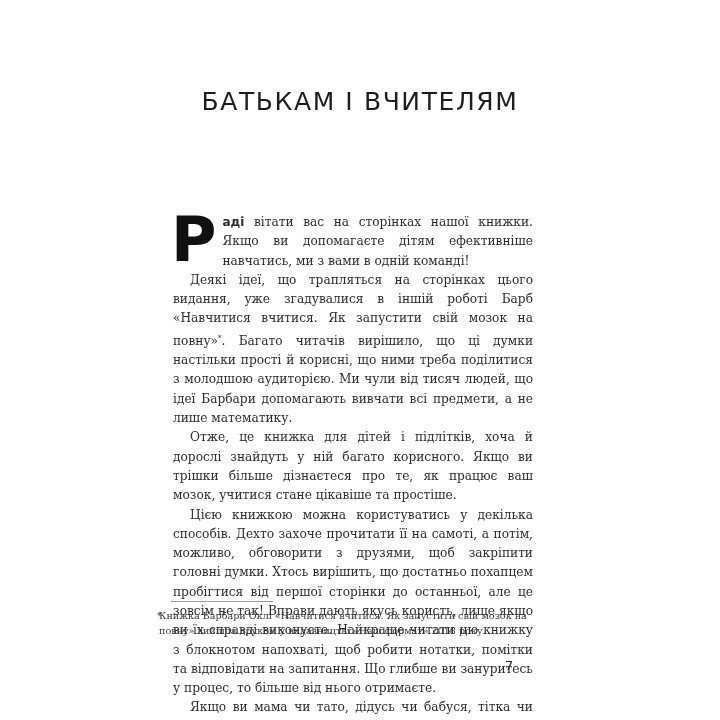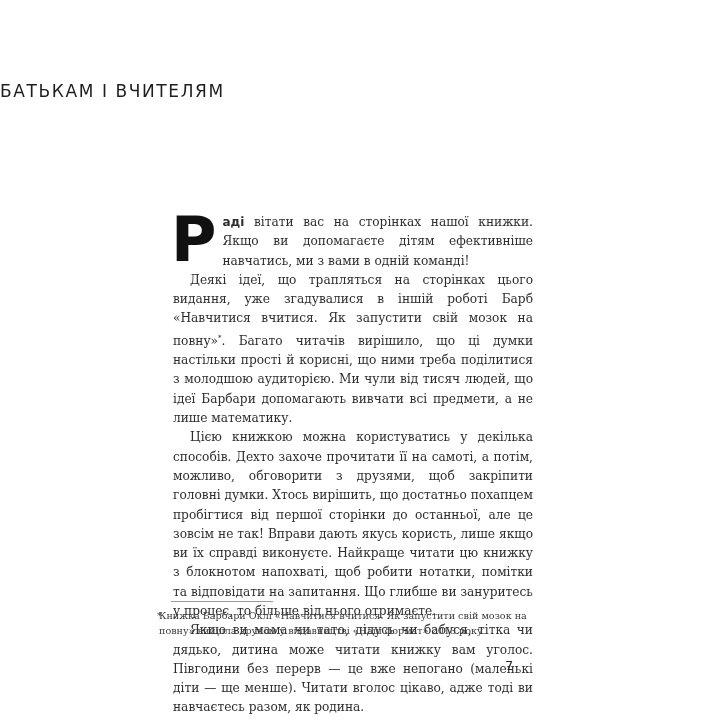--- a/index.html
+++ b/index.html
@@ -2,22 +2,22 @@
 <html><head>
 <meta charset="utf-8">
 <style>
   html, body { margin: 0; padding: 0; }
   body {
     width: 720px; height: 720px; background: #ffffff; position: relative; overflow: hidden;
     color: #2a2a2a;
   }
   .page { position: absolute; left: 0; top: 0; width: 720px; height: 720px; }
   .title {
-    position: absolute; left: 0; width: 720px; top: 70px; 
-    font-family: "DejaVu Sans", sans-serif; font-size: 17px; letter-spacing: 1.6px;
+    position: absolute; left: 0; width: 720px; top: 70px; text-align: center;
+    font-family: "DejaVu Sans", sans-serif; font-size: 25px; letter-spacing: 1.6px;
     color: #1e1e1e; font-weight: normal;
   }
   .body-text {
     position: absolute; left: 173px; top: 213px; width: 360px;
     font-family: "DejaVu Serif", serif; font-size: 12.2px; line-height: 19.3px;
     color: #2e2e2e; text-align: justify; hyphens: auto;
   }
   .body-text p { margin: 0; text-indent: 17px; }
   .body-text p.first { text-indent: 0; }
   .dropcap {
@@ -43,20 +43,21 @@
 </style>
 </head>
 <body>
 
 <div class="page">
   <h1 class="title">БАТЬКАМ І ВЧИТЕЛЯМ</h1>
 
   <div class="body-text">
     <p class="first"><span class="dropcap">Р</span><span class="lead">аді</span><span> вітати вас на сторінках нашої книжки. Якщо ви допомагаєте дітям ефективніше навчатись, ми з вами в одній команді!</span></p>
     <p><span>Деякі ідеї, що трапляться на сторінках цього видання, уже згадувалися в іншій роботі Барб «Навчитися вчитися. Як запустити свій мозок на повну»</span><span class="sup">*</span><span>. Багато читачів вирішило, що ці думки настільки прості й корисні, що ними треба поділитися з молодшою аудиторією. Ми чули від тисяч людей, що ідеї Барбари допомагають вивчати всі предмети, а не лише математику.</span></p>
+    <p>Отже, це книжка для дітей і підлітків, хоча й дорослі знайдуть у ній багато корисного. Якщо ви трішки більше дізнаєтеся про те, як працює ваш мозок, учитися стане цікавіше та простіше.</p>
     <p>Цією книжкою можна користуватись у декілька способів. Дехто захоче прочитати її на самоті, а потім, можливо, обговорити з друзями, щоб закріпити головні думки. Хтось вирішить, що достатньо похапцем пробігтися від першої сторінки до останньої, але це зовсім не так! Вправи дають якусь користь, лише якщо ви їх справді виконуєте. Найкраще читати цю книжку з блокнотом напохваті, щоб робити нотатки, помітки та відповідати на запитання. Що глибше ви зануритесь у процес, то більше від нього отримаєте.</p>
     <p>Якщо ви мама чи тато, дідусь чи бабуся, тітка чи дядько, дитина може читати книжку вам уголос. Півгодини без перерв — це вже непогано (маленькі діти — ще менше). Читати вголос цікаво, адже тоді ви навчаєтесь разом, як родина.</p>
   </div>
 
   <div class="rule"></div>
 
   <div class="footnote">
     <span class="mark">*</span>
     <span class="fn-text">Книжка Барбари Оклі «Навчитися вчитися. Як запустити свій мозок на повну» вийшла друком у видавництві «Наш формат» 2018 року.</span>
   </div>

